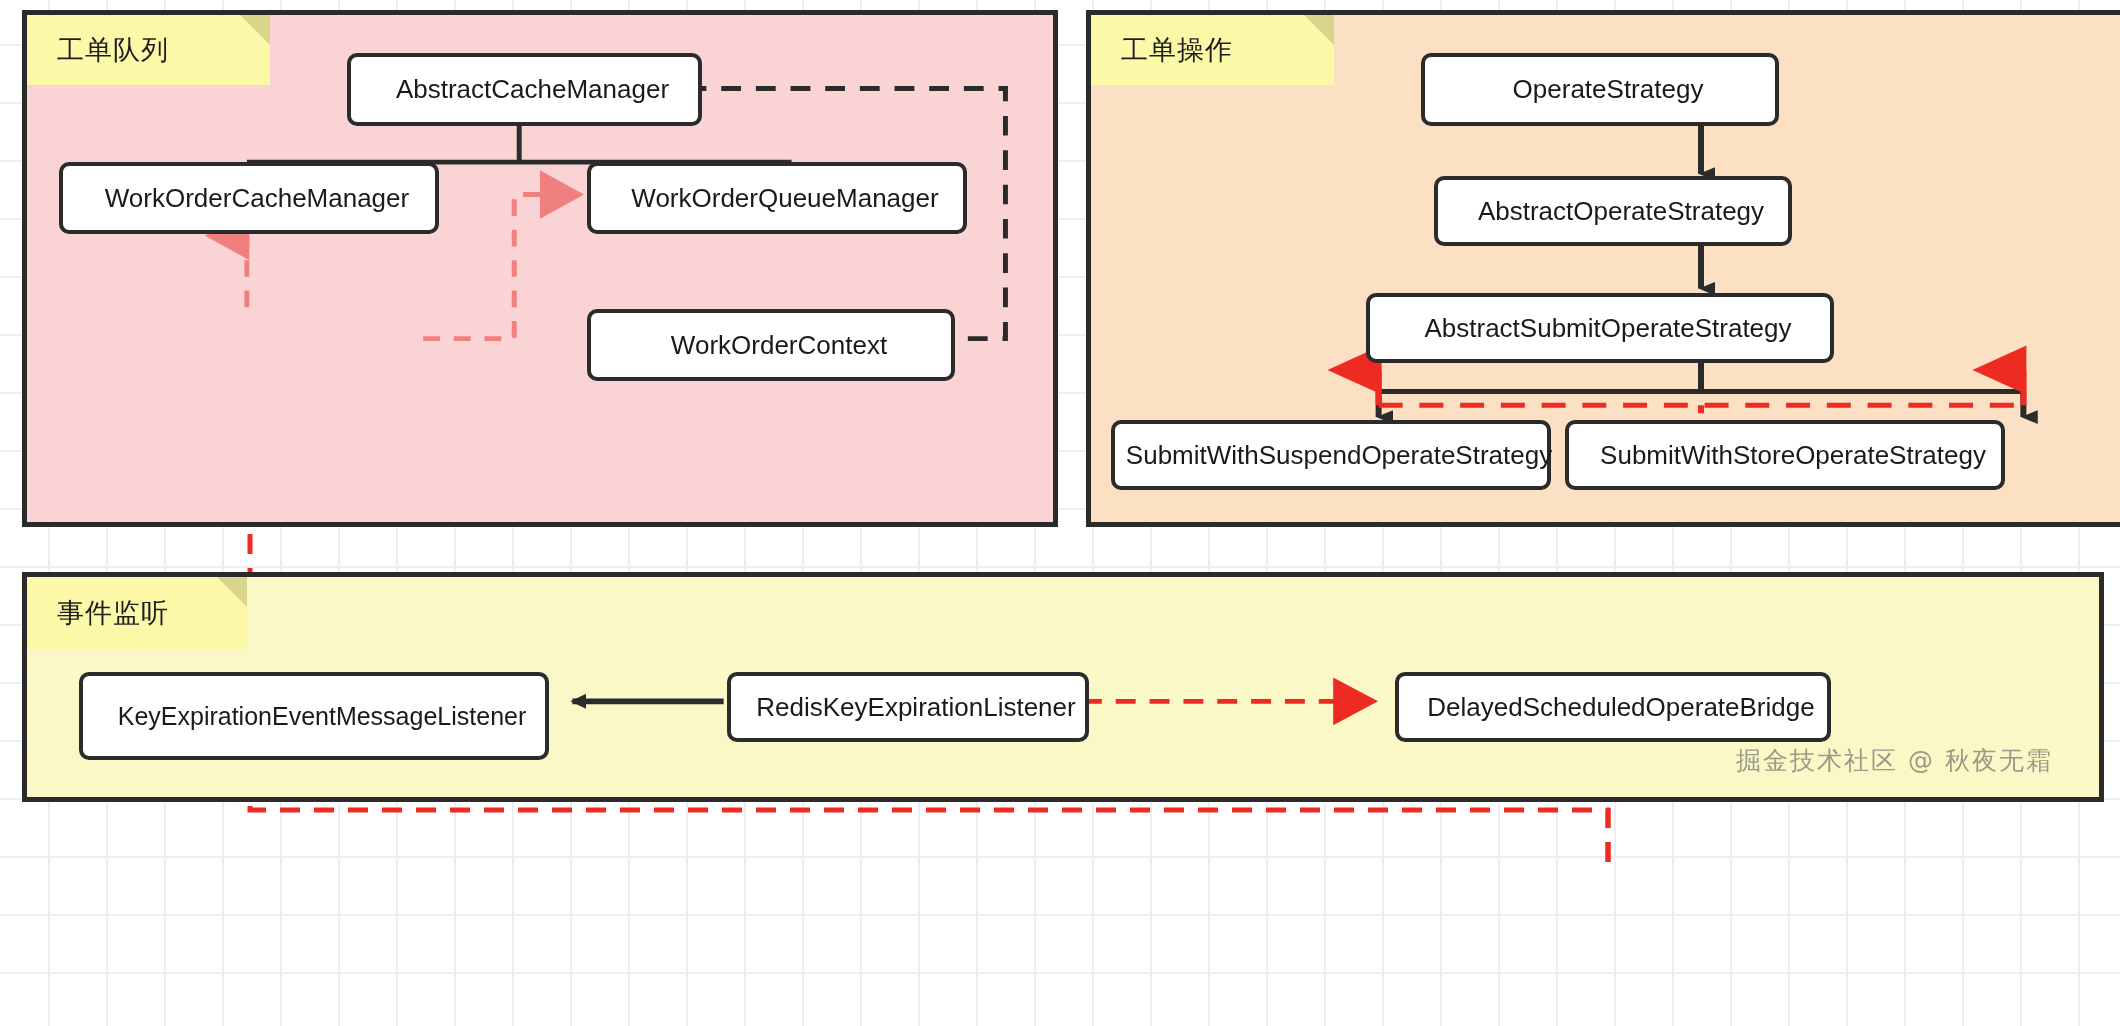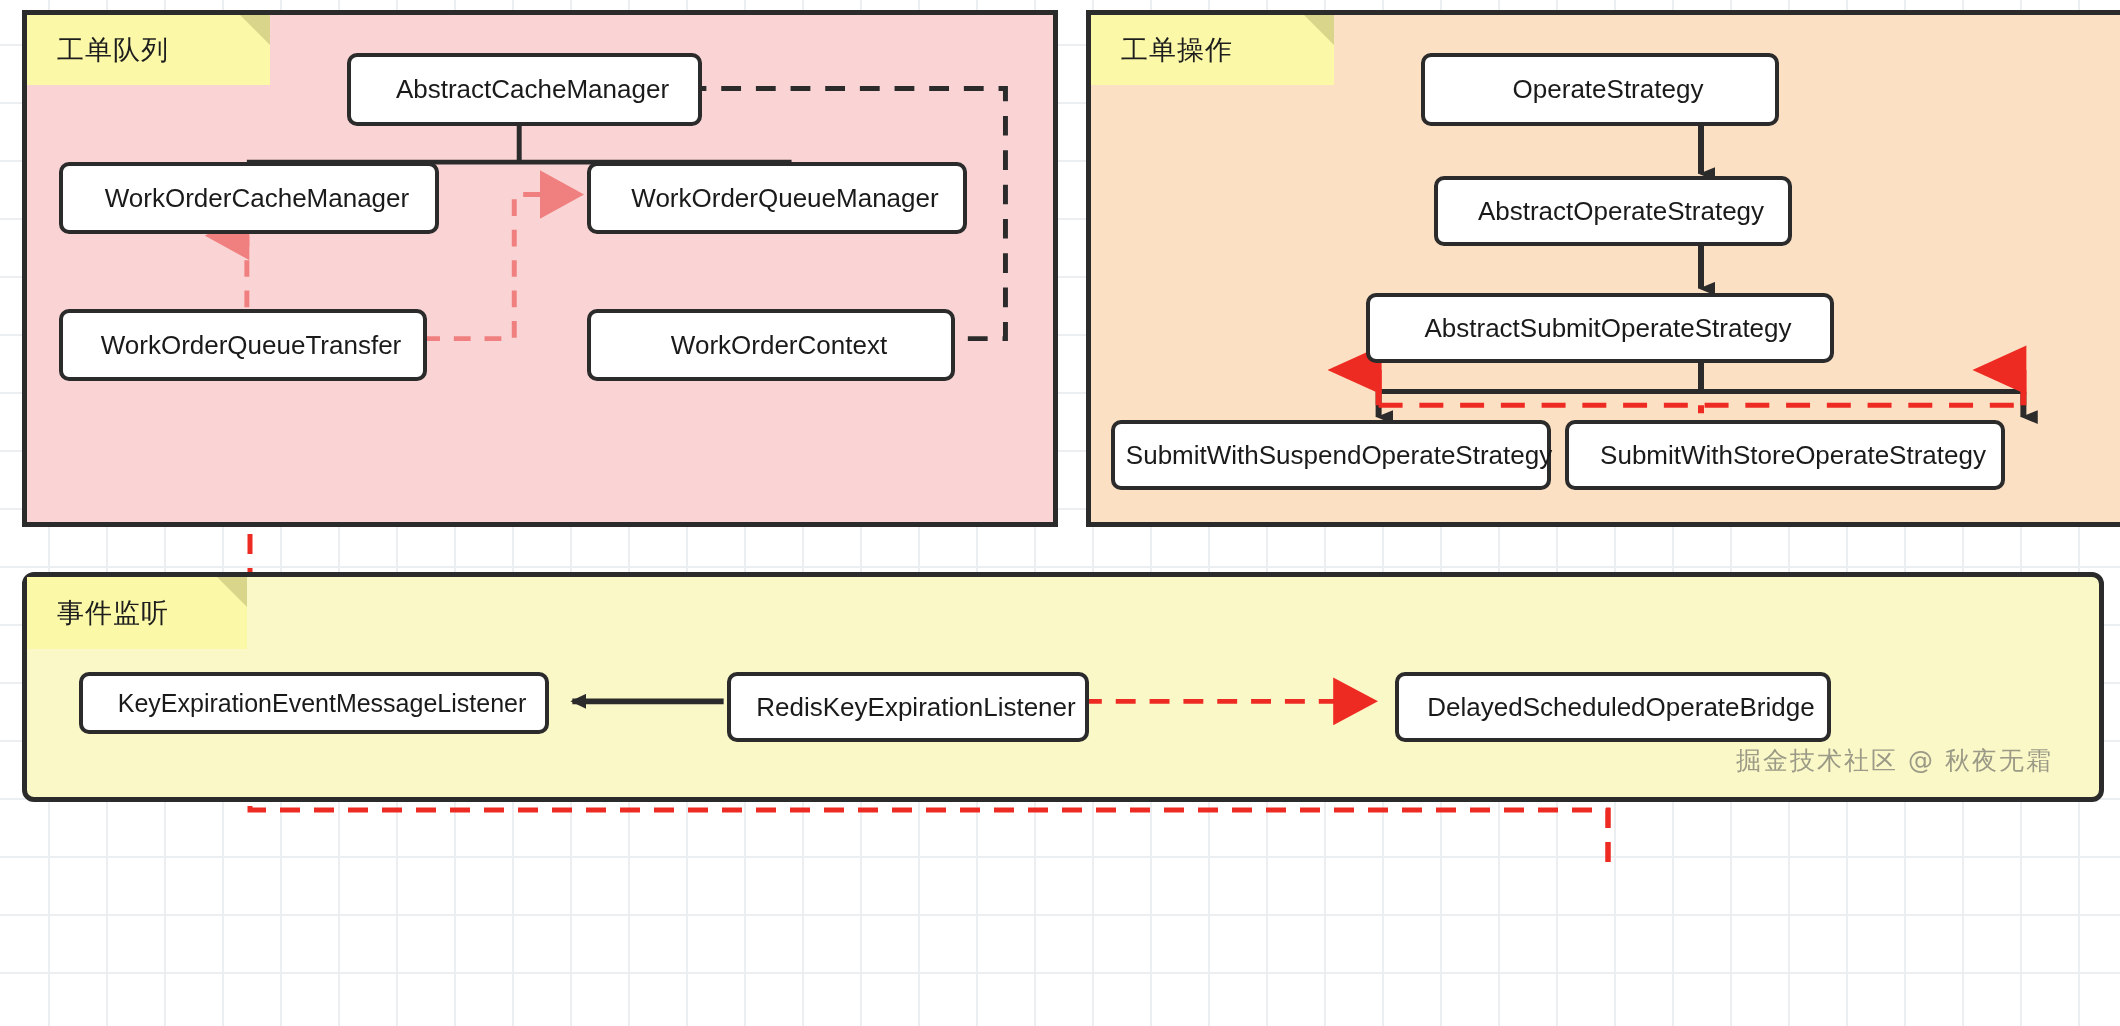--- a/index.html
+++ b/index.html
@@ -23,21 +23,21 @@
   }
   
   .panel{
     position:absolute;
     border:5px solid #2b2b2b;
     box-sizing:border-box;
   }
   #panel-queue{ left:22px;  top:10px;  width:1036px; height:517px; background:#fad4d4; }
   #panel-operate{ left:1086px; top:10px; width:1230px; height:517px; background:#fce0c3; }
   #panel-event{ left:22px;  top:572px; width:2082px; height:172px; background:#fbf8c8;
-                height:176px;border-radius:12px; }
+                height:176px; }
   #panel-event{ left:22px; top:572px; width:2082px; height:176px; background:#fbf8c8; }
   
   #panel-event{ left:22px; top:572px; width:2082px; height:176px; }
   
   .note{
     position:absolute;
     background:#fbf8a8;
     box-sizing:border-box;
     display:flex;align-items:center;
     padding-left:30px;
@@ -154,23 +154,20 @@
 
     <div class="node" style="left:320px;top:75px;width:355px;height:73px;transform:translate(0,-37px);">
       <span>AbstractCacheManager</span>
     </div>
     <div class="node" style="left:32px;top:183px;width:380px;height:72px;transform:translate(0,-36px);">
       <span>WorkOrderCacheManager</span>
     </div>
     <div class="node" style="left:560px;top:183px;width:380px;height:72px;transform:translate(0,-36px);justify-content:center;">
       <span>WorkOrderQueueManager</span>
     </div>
-    <div class="node" style="left:32px;top:330px;width:368px;height:72px;transform:translate(0,-36px);">
-      <span>WorkOrderQueueTransfer</span>
-    </div>
     <div class="node" style="left:560px;top:330px;width:368px;height:72px;transform:translate(0,-36px);">
       <span>WorkOrderContext</span>
     </div>
   </div>
 
   <div class="panel" id="panel-operate">
 
     <div class="note" id="note-operate">
       <span>工单操作</span>
       <span class="fold"></span>
@@ -250,21 +247,21 @@
       
       <g>
         <path d="M700,130 L548,130" stroke="#2b2b2b" stroke-width="6" fill="none" marker-end="url(#tri-black-left3)"></path>
       </g>
        DelayedScheduledOperateBridge (red dashed) --&gt;
       <g>
         <path d="M1026,130 L1355,130" stroke="#ee2b22" stroke-width="5" stroke-dasharray="20,14" fill="none" marker-end="url(#arrow-red-right3)"></path>
       </g>
     </svg>
 
-    <div class="node" style="left:52px;top:130px;width:470px;height:62px;transform:translate(0,-35px);font-size:25px;">
+    <div class="node" style="left:52px;top:130px;width:470px;height:88px;transform:translate(0,-35px);font-size:25px;">
       <span>KeyExpirationEventMessageListener</span>
     </div>
     <div class="node" style="left:700px;top:130px;width:362px;height:70px;transform:translate(0,-35px);">
       <span>RedisKeyExpirationListener</span>
     </div>
     <div class="node" style="left:1368px;top:130px;width:436px;height:70px;transform:translate(0,-35px);">
       <span>DelayedScheduledOperateBridge</span>
     </div>
 
     <div id="watermark">掘金技术社区 @ 秋夜无霜</div>

